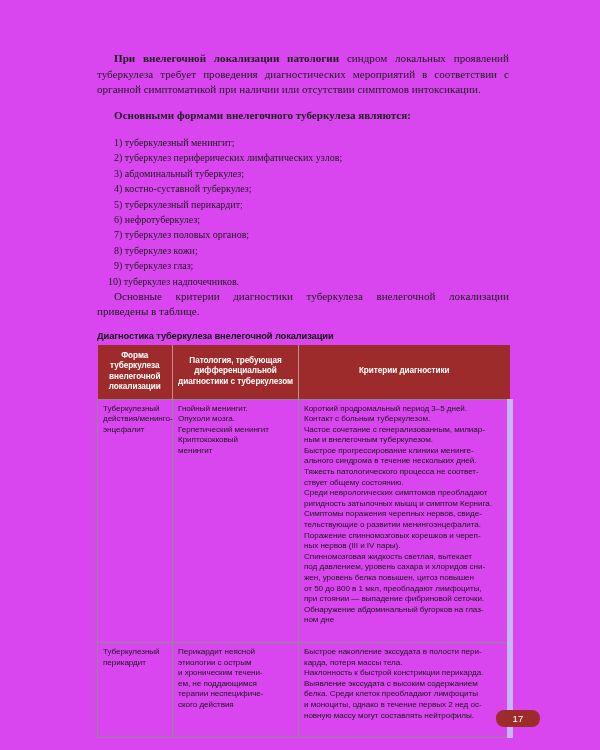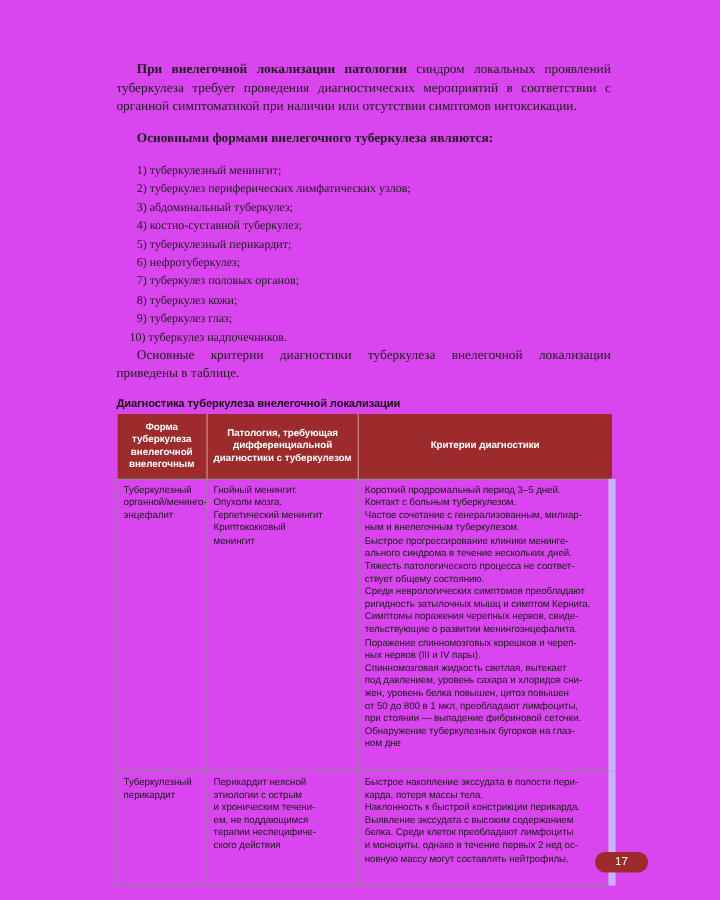--- a/index.html
+++ b/index.html
@@ -192,36 +192,36 @@
         <col class="c1">
         <col class="c2">
         <col class="c3">
       </colgroup>
       <thead>
         <tr>
           <th>
             <span class="line">Форма</span>
             <span class="line">туберкулеза</span>
             <span class="line">внелегочной</span>
-            <span class="line">внелегочным</span>
+            <span class="line">локализации</span>
           </th>
           <th>
             <span class="line">Патология, требующая</span>
             <span class="line">дифференциальной</span>
             <span class="line">диагностики</span>
             <span class="line">с туберкулезом</span>
           </th>
           <th>Критерии диагностики</th>
         </tr>
       </thead>
       <tbody>
         <tr>
           <td class="form">
             <span class="line">Туберкулезный</span>
-            <span class="line">органной/менинго-</span>
+            <span class="line">действия/менинго-</span>
             <span class="line">энцефалит</span>
           </td>
           <td class="diff">
             <span class="line">Гнойный менингит.</span>
             <span class="line">Опухоли мозга.</span>
             <span class="line">Герпетический менингит</span>
             <span class="line">Криптококковый</span>
             <span class="line">менингит</span>
           </td>
           <td class="crit">
@@ -237,21 +237,21 @@
             <span class="line">ригидность затылочных мышц и симптом Кернига.</span>
             <span class="line">Симптомы поражения черепных нервов, свиде-</span>
             <span class="line">тельствующие о развитии менингоэнцефалита.</span>
             <span class="line">Поражение спинномозговых корешков и череп-</span>
             <span class="line">ных нервов (III и IV пары).</span>
             <span class="line">Спинномозговая жидкость светлая, вытекает</span>
             <span class="line">под давлением, уровень сахара и хлоридов сни-</span>
             <span class="line">жен, уровень белка повышен, цитоз повышен</span>
             <span class="line">от 50 до 800 в 1 мкл, преобладают лимфоциты,</span>
             <span class="line">при стоянии — выпадение фибриновой сеточки.</span>
-            <span class="line">Обнаружение туберкулезных бугорков на глаз-</span>
+            <span class="line">Обнаружение абдоминальный бугорков на глаз-</span>
             <span class="line">ном дне</span>
           </td>
         </tr>
         <tr>
           <td class="form">
             <span class="line">Туберкулезный</span>
             <span class="line">перикардит</span>
           </td>
           <td class="diff">
             <span class="line">Перикардит неясной</span>

